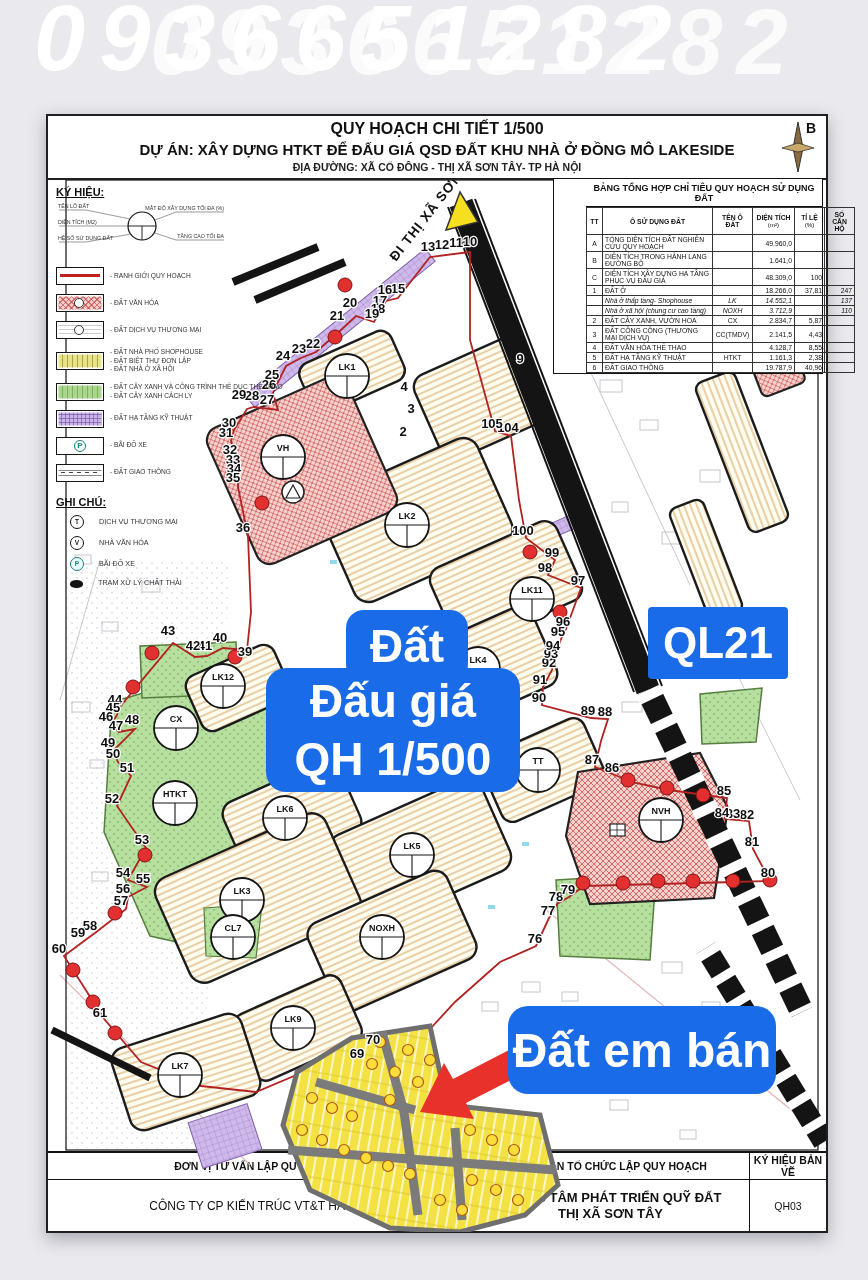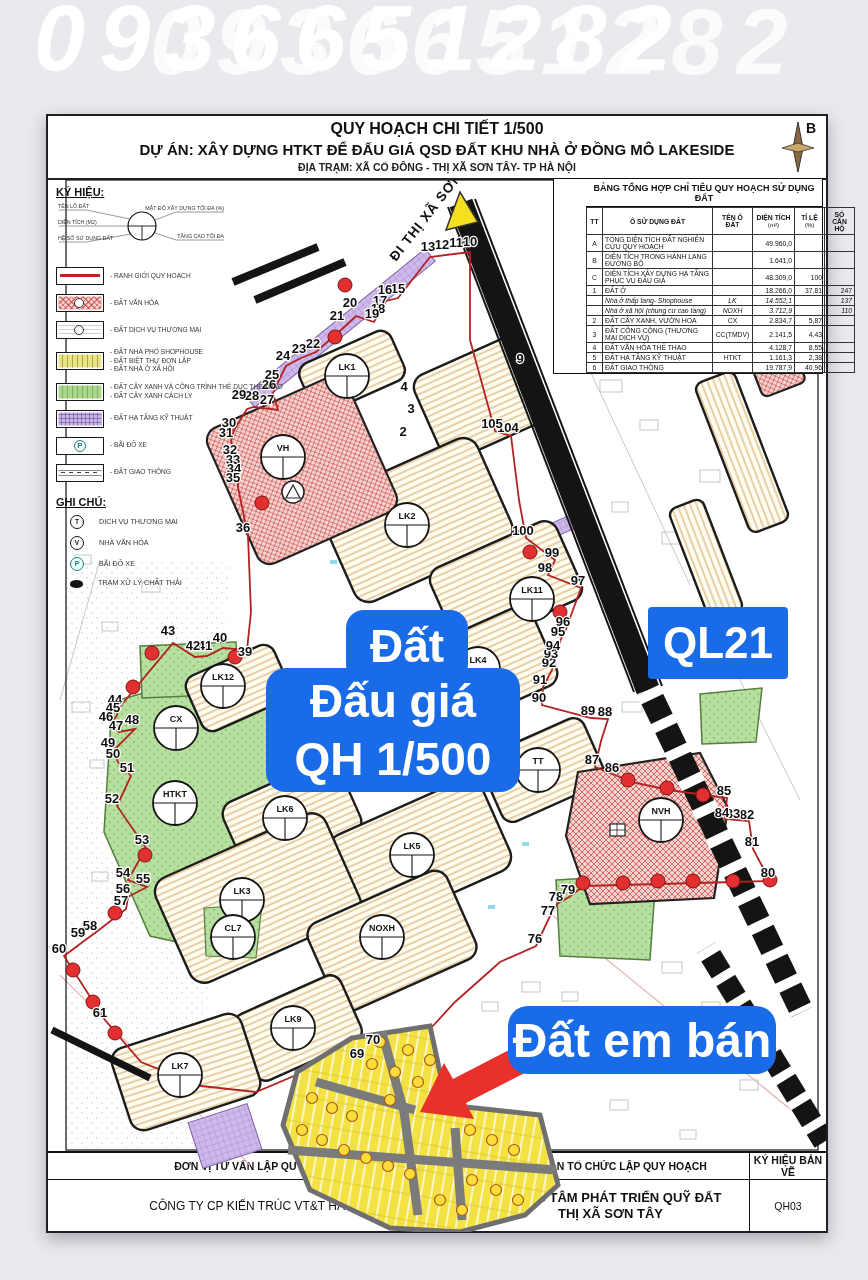--- a/index.html
+++ b/index.html
@@ -65,21 +65,21 @@
   .tblx th{font-weight:bold;text-align:center;vertical-align:middle;height:24px;}
   .tblx th .sub{font-weight:normal;font-size:6.2px;}
   .tblx td.l{text-align:left;} .tblx td.c{text-align:center;} .tblx td.r{text-align:right;}
   .tblx tr.it td{font-style:italic;}
   
   .blab{position:absolute;background:#1a6be8;color:#fff;font-weight:bold;z-index:7;
         display:flex;align-items:center;justify-content:center;text-align:center;}
   .ql21{left:600px;top:491px;width:140px;height:72px;border-radius:4px;font-size:44px;}
   .auc1{left:298px;top:494px;width:122px;height:72px;border-radius:18px;font-size:46px;}
   .auc2{left:218px;top:552px;width:254px;height:124px;border-radius:20px;font-size:46px;line-height:58px;flex-direction:column;}
-  .sale{left:460px;top:890px;width:268px;height:68px;border-radius:20px;font-size:48px;}
+  .sale{left:460px;top:890px;width:268px;height:88px;border-radius:20px;font-size:48px;}
   
   .tblock{position:absolute;left:0;top:1035px;width:778px;height:80px;border-top:2px solid #111;
           box-sizing:border-box;background:#fff;z-index:3;display:flex;flex-direction:column;}
   .tbrow{display:flex;}
   .tbrow.h{height:26px;border-bottom:1.6px solid #111;}
   .tbrow.v{flex:1;}
   .tbc{display:flex;align-items:center;justify-content:center;text-align:center;box-sizing:border-box;}
   .c1{width:424px;border-right:1.6px solid #111;}
   .c2{width:278px;border-right:1.6px solid #111;}
   .c3{width:76px;}
@@ -103,21 +103,21 @@
 <div class="stage">
 
   <div class="wm">0936651282</div>
   <div class="wm wm2">0936651282</div>
 
   <div class="sheet">
 
     <div class="hdr">
       <div class="t1">QUY HOẠCH CHI TIẾT 1/500</div>
       <div class="t2">DỰ ÁN: XÂY DỰNG HTKT ĐỂ ĐẤU GIÁ QSD ĐẤT KHU NHÀ Ở ĐỒNG MÔ LAKESIDE</div>
-      <div class="t3">ĐỊA TRẠM: XÃ CỔ ĐÔNG - THỊ XÃ SƠN TÂY- TP HÀ NỘI</div>
+      <div class="t3">ĐỊA ĐƯỜNG: XÃ CỔ ĐÔNG - THỊ XÃ SƠN TÂY- TP HÀ NỘI</div>
       <svg class="compass" width="44" height="58" viewBox="0 0 44 58">
         <polygon points="22,4 27,30 22,54 17,30" fill="#8a6b3f" stroke="#333" stroke-width="1"></polygon>
         <polygon points="6,30 22,25 38,30 22,34" fill="#c9a96a" stroke="#333" stroke-width="0.8"></polygon>
         <text x="30" y="15" font-size="14" font-weight="bold" fill="#111" font-family="Liberation Sans, sans-serif">B</text>
       </svg>
     </div>
 
     <svg class="mapsvg" viewBox="48 178 778 1054">
       <defs>
         <pattern id="hatchTan" width="6" height="6" patternUnits="userSpaceOnUse">

